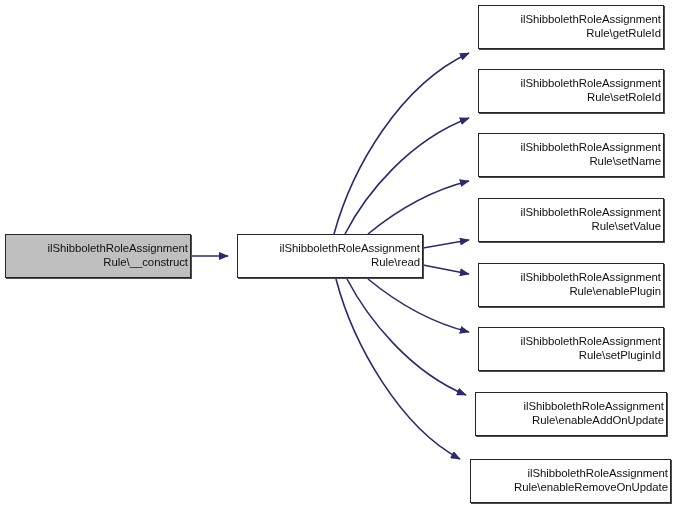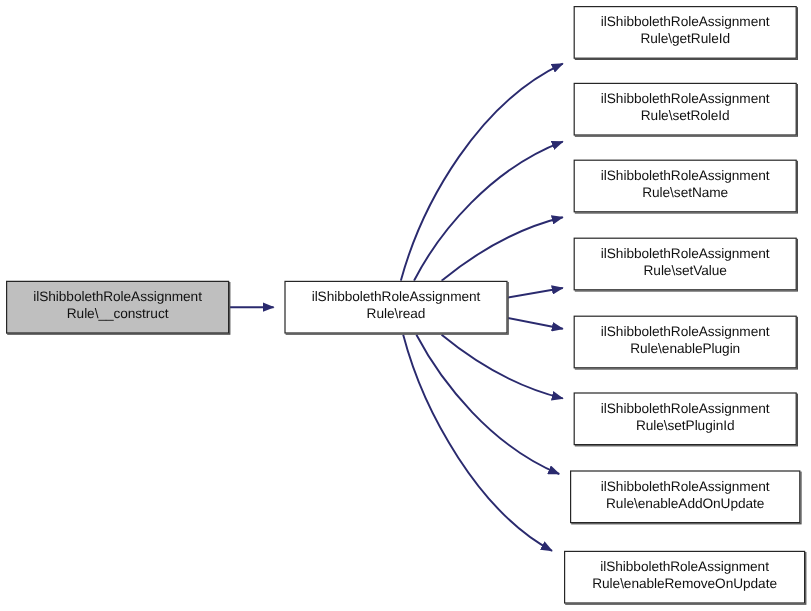--- a/index.html
+++ b/index.html
@@ -39,20 +39,21 @@
     z-index: 3;
     box-shadow: 1px 1px 0 0 #4d4d4d;
   }
   .node.current {
     background: #bfbfbf;
   }
   .node-label {
     display: block;
     width: 100%;
     padding: 0 2px;
+    text-align: right;
   }
 </style>
 </head>
 <body>
 
 <div id="canvas">
 
   <svg class="graph-svg" viewBox="0 0 676 509" xmlns="http://www.w3.org/2000/svg">
     <defs>
       <marker id="arrowhead" markerWidth="10" markerHeight="8" refX="9.2" refY="4" orient="auto" markerUnits="userSpaceOnUse">

